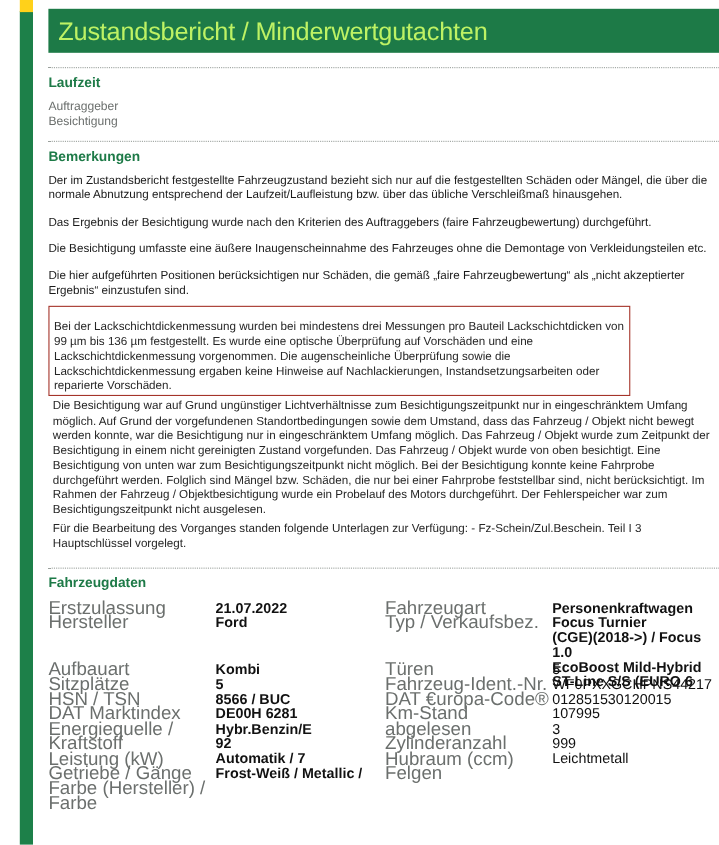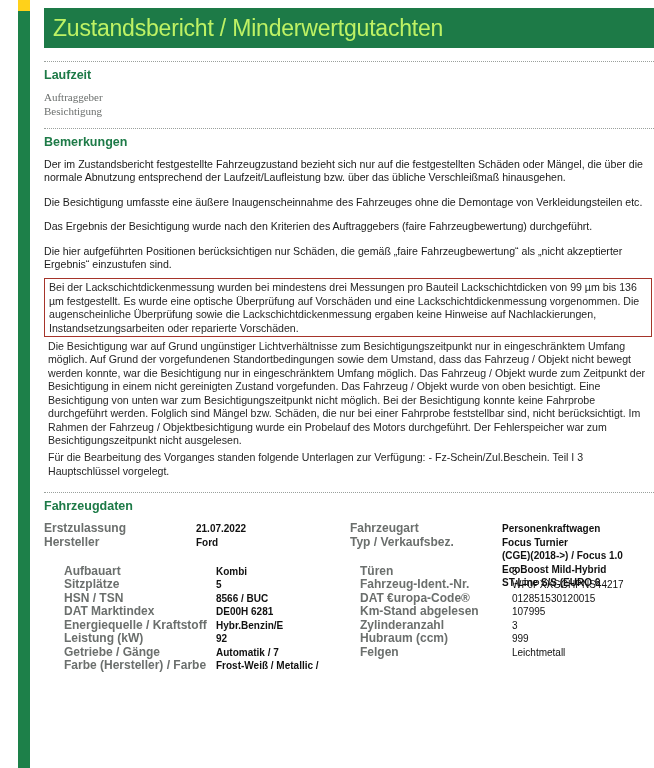--- a/index.html
+++ b/index.html
@@ -86,21 +86,21 @@
     white-space: nowrap;
   }
   .kv-values {
     color: #111111;
     font-weight: bold;
     white-space: pre-line;
   }
   .kv-values.plain { font-weight: normal; }
 
   
-  #vorgang-block { margin-bottom: 10px; font-family: Liberation Serif, serif; }
+  #vorgang-block { margin-bottom: 10px; }
   #vorgang-block .kv-labels { width: 152px; }
   #vorgang-block .kv-values { width: 400px; position: relative; }
   .redacted-bar {
     display: block;
     background: #c3c3c3;
     height: 11px;
     width: 308px;
   }
 
   
@@ -109,24 +109,24 @@
     line-height: 13.4px;
   }
   #remarks p.bold-para {
     font-weight: normal;
     margin: 0 0 11px 0;
   }
   #remarks p.bold-para:last-of-type { margin-bottom: 7px; }
 
   #highlight-box {
     border: 1.5px solid #a5342a;
-    padding: 2px 4px 1px 4px;
+    padding: 12px 4px 1px 4px;
     margin: 0 0 0 0;
     box-sizing: border-box;
-    width: 608px;
+    width: 529px;
     position: relative;
     z-index: 2;
     background: transparent;
   }
   #highlight-box p {
     margin: 0;
     font-size: 10.6px;
     line-height: 13.4px;
     font-weight: normal;
     color: #262626;
@@ -142,30 +142,29 @@
   }
 
   
   #fahrzeugdaten-section { margin-top: 14px; }
   .vd-row { display: flex; }
   .vd-col { display: flex; }
   .vd-col.left  { width: 306px; }
   .vd-col.right { width: 304px; }
   .vd-labels {
     color: #6b6f6d;
-    font-size: 12px;
+    font-size: 17px;
     line-height: 13.5px;
     width: 152px;
     white-space: pre-line;
     flex: none;
-    font-weight: bold;
   }
   .vd-values {
     color: #111111;
-    font-size: 10px;
+    font-size: 13px;
     line-height: 13.5px;
     font-weight: bold;
     white-space: pre-line;
   }
   .vd-values.plain { font-weight: normal; }
   .vd-gap { height: 16px; }
 </style>
 </head>
 <body>
 
@@ -185,22 +184,22 @@
   <div id="vorgang-block" class="kv-block">
     <div class="kv-labels" style="white-space:pre-line">Auftraggeber
 Besichtigung</div>
   </div>
 
   <div class="dotted-rule"></div>
   <div class="section-heading">Bemerkungen</div>
 
   <div id="remarks">
     <p class="bold-para">Der im Zustandsbericht festgestellte Fahrzeugzustand bezieht sich nur auf die festgestellten Schäden oder Mängel, die über die normale Abnutzung entsprechend der Laufzeit/Laufleistung bzw. über das übliche Verschleißmaß hinausgehen.</p>
+    <p class="bold-para">Das Ergebnis der Besichtigung wurde nach den Kriterien des Auftraggebers (faire Fahrzeugbewertung) durchgeführt.</p>
     <p class="bold-para">Die Besichtigung umfasste eine äußere Inaugenscheinnahme des Fahrzeuges ohne die Demontage von Verkleidungsteilen etc.</p>
-    <p class="bold-para">Das Ergebnis der Besichtigung wurde nach den Kriterien des Auftraggebers (faire Fahrzeugbewertung) durchgeführt.</p>
     <p class="bold-para">Die hier aufgeführten Positionen berücksichtigen nur Schäden, die gemäß „faire Fahrzeugbewertung“ als „nicht akzeptierter Ergebnis“ einzustufen sind.</p>
 
     <div id="highlight-box">
       <p>Bei der Lackschichtdickenmessung wurden bei mindestens drei Messungen pro Bauteil Lackschichtdicken von 99 µm bis 136 µm festgestellt.
 Es wurde eine optische Überprüfung auf Vorschäden und eine Lackschichtdickenmessung vorgenommen. Die augenscheinliche Überprüfung sowie die Lackschichtdickenmessung ergaben keine Hinweise auf Nachlackierungen, Instandsetzungsarbeiten oder reparierte Vorschäden.</p>
     </div>
 
     <div id="tail-paragraphs">
       <p>Die Besichtigung war auf Grund ungünstiger Lichtverhältnisse zum Besichtigungszeitpunkt nur in eingeschränktem Umfang möglich. Auf Grund der vorgefundenen Standortbedingungen sowie dem Umstand, dass das Fahrzeug / Objekt nicht bewegt werden konnte, war die Besichtigung nur in eingeschränktem Umfang möglich. Das Fahrzeug / Objekt wurde zum Zeitpunkt der Besichtigung in einem nicht gereinigten Zustand vorgefunden. Das Fahrzeug / Objekt wurde von oben besichtigt. Eine Besichtigung von unten war zum Besichtigungszeitpunkt nicht möglich. Bei der Besichtigung konnte keine Fahrprobe durchgeführt werden. Folglich sind Mängel bzw. Schäden, die nur bei einer Fahrprobe feststellbar sind, nicht berücksichtigt. Im Rahmen der Fahrzeug / Objektbesichtigung wurde ein Probelauf des Motors durchgeführt. Der Fehlerspeicher war zum Besichtigungszeitpunkt nicht ausgelesen.</p>
       <p>Für die Bearbeitung des Vorganges standen folgende Unterlagen zur Verfügung: - Fz-Schein/Zul.Beschein. Teil I 3 Hauptschlüssel vorgelegt.</p>
@@ -224,21 +223,21 @@
         <div class="vd-values">Personenkraftwagen
 Focus Turnier
 (CGE)(2018-&gt;) / Focus 1.0
 EcoBoost Mild-Hybrid
 ST-Line S/S (EURO 6</div>
       </div>
     </div>
 
     <div class="vd-gap"></div>
 
-    <div class="vd-row" style="margin-top:-41px;margin-left:20px;">
+    <div class="vd-row" style="margin-top:-41px;">
       <div class="vd-col left">
         <div class="vd-labels">Aufbauart
 Sitzplätze
 HSN / TSN
 DAT Marktindex
 Energiequelle / Kraftstoff
 Leistung (kW)
 Getriebe / Gänge
 Farbe (Hersteller) / Farbe</div>
         <div class="vd-values">Kombi

